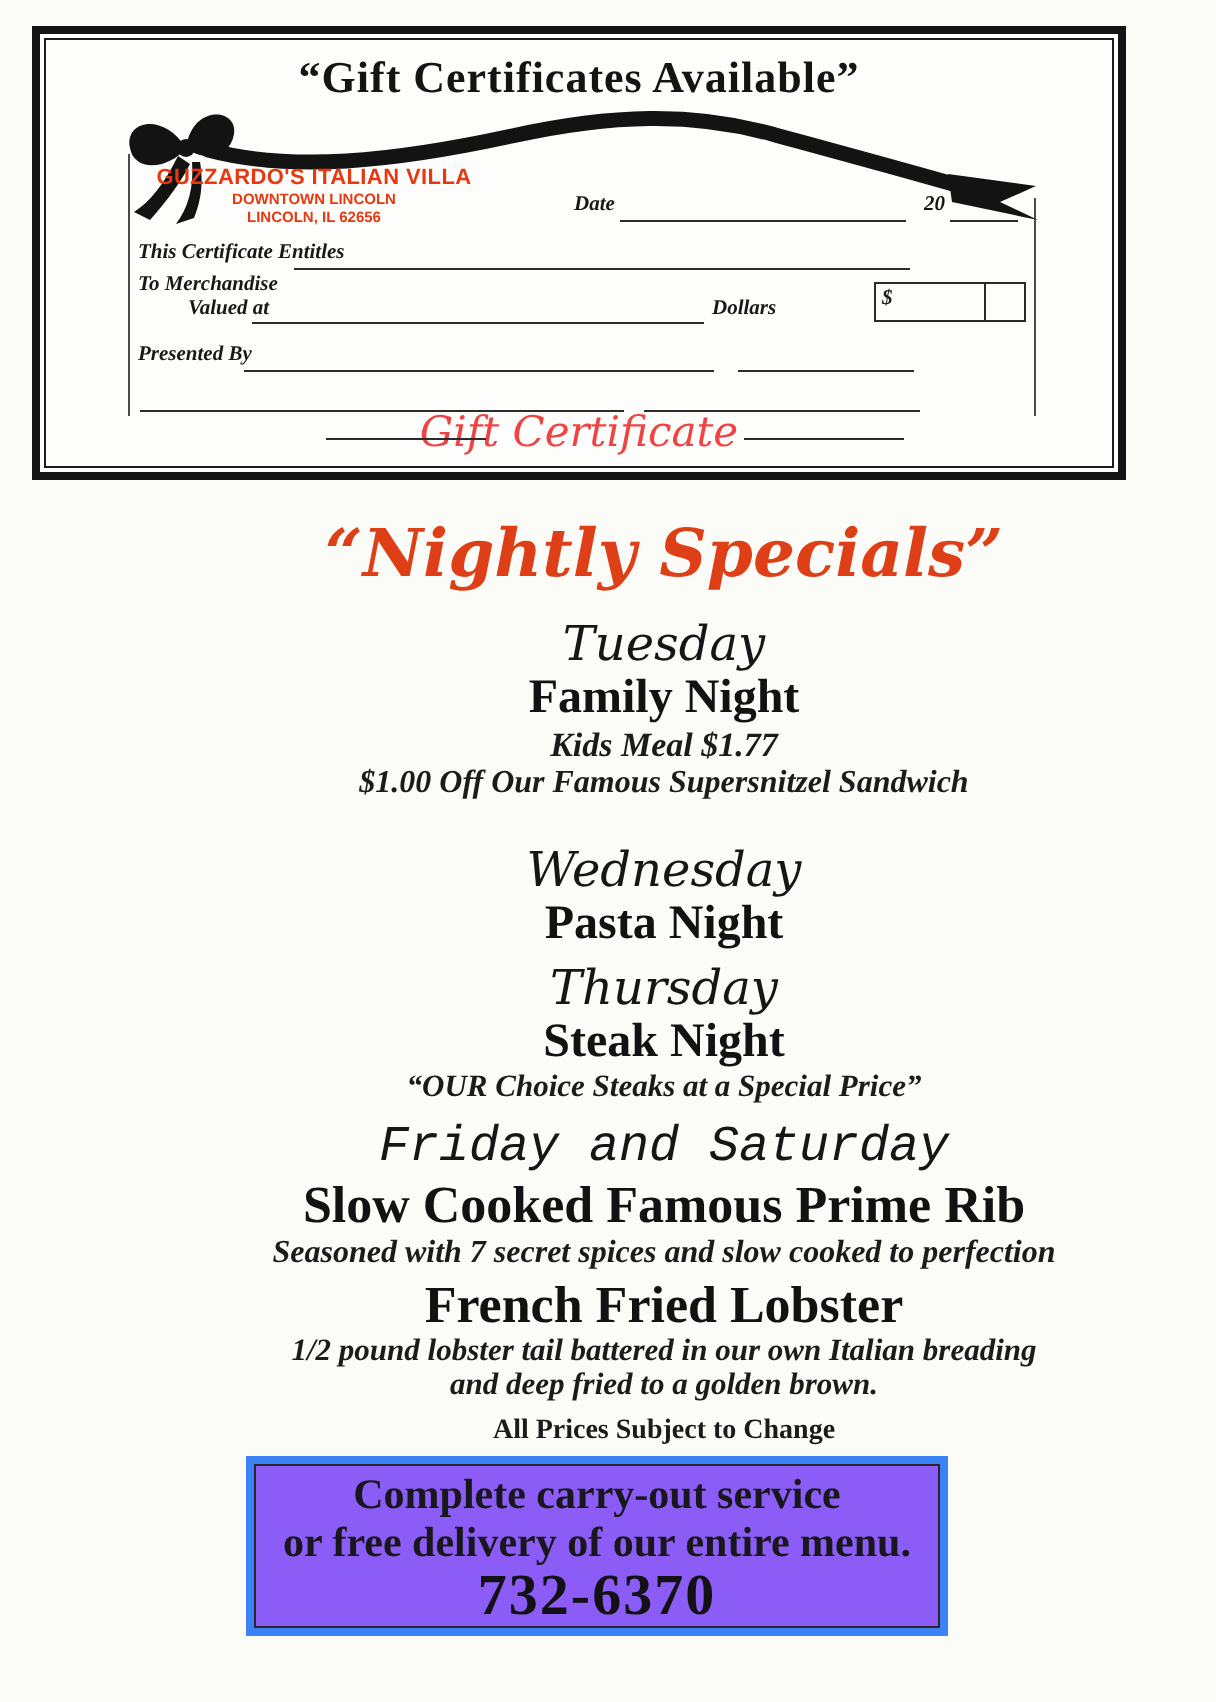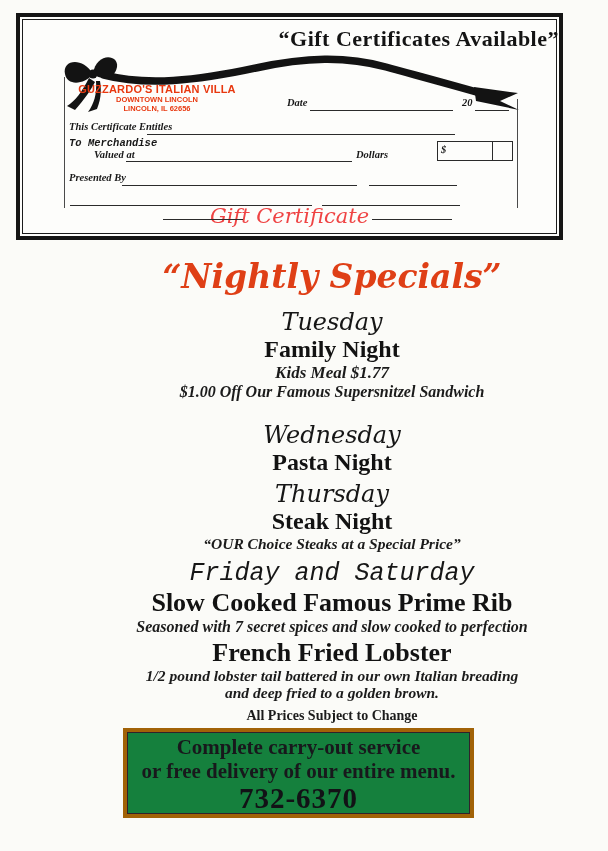--- a/index.html
+++ b/index.html
@@ -8,21 +8,21 @@
     background:#fbfbf8; color:#1b1b1b;
     font-family:"Liberation Serif", serif;
   }
   
   .certificate {
     position:absolute; left:16px; top:13px; width:539px; height:219px;
     border:4px solid #151515; background:#fdfdfb;
   }
   .cert-inner-frame { position:absolute; inset:2px; border:1px solid #1c1c1c; pointer-events:none; }
   .cert-heading {
-    position:absolute; top:9px; left:0; right:0; text-align:right;
+    position:absolute; top:9px; left:0; right:0; text-align:center;
     font-weight:bold; font-size:22px; letter-spacing:.5px; color:#141414;
   }
   .ribbon-svg { position:absolute; left:36px; top:31px; width:470px; height:80px; }
   .brand {
     position:absolute; left:42px; top:66px; width:190px; text-align:center;
     font-family:"Liberation Sans", sans-serif; color:#e8380f;
   }
   .brand-name { font-weight:bold; font-size:11px; letter-spacing:.2px; }
   .brand-addr { font-weight:bold; font-size:7.5px; line-height:9px; }
   .lbl { position:absolute; font-style:italic; font-weight:bold; font-size:10.5px; color:#181818; white-space:nowrap; }
@@ -48,21 +48,21 @@
   .det { font-weight:bold; font-style:italic; font-size:17px; line-height:19px; }
   .det-sm { font-weight:bold; font-style:italic; font-size:15.5px; line-height:17px; }
   .gap-wed { margin-top:21px; }
   .gap-thu { margin-top:2px; }
   .gap-fri { margin-top:7px; }
   .gap-lob { margin-top:3px; }
   .notice { margin-top:6px; font-weight:bold; font-size:14px; line-height:17px; }
   
   .carryout {
     position:absolute; left:123px; top:728px; width:343px; height:82px;
-    border:4px solid #a16207; background:#15803d;
+    border:4px solid #3b82f6; background:#8b5cf6;
     box-shadow: inset 0 0 0 1px #30222b;
     text-align:center;
   }
   .co-line { font-weight:bold; font-size:21px; line-height:24px; color:#18181c; }
   .co-first { margin-top:3px; }
   .co-phone { font-weight:bold; font-size:29px; line-height:31px; letter-spacing:1px; color:#121216; }
 </style>
 </head>
 <body>
 
@@ -91,21 +91,21 @@
   </div>
 
   <div class="lbl" style="left:267px; top:80px;">Date</div>
   <div class="u" style="left:290px; top:93px; width:143px;"></div>
   <div class="lbl" style="left:442px; top:80px;">20</div>
   <div class="u" style="left:455px; top:93px; width:34px;"></div>
 
   <div class="lbl" style="left:49px; top:104px;">This Certificate Entitles</div>
   <div class="u" style="left:127px; top:117px; width:308px;"></div>
 
-  <div class="lbl" style="left:49px; top:120px;font-family:Liberation Mono, monospace;">To Merchandise</div>
+  <div class="lbl" style="left:49px; top:120px;">To Merchandise</div>
 
   <div class="lbl" style="left:74px; top:132px;">Valued at</div>
   <div class="u" style="left:106px; top:144px; width:226px;"></div>
   <div class="lbl" style="left:336px; top:132px;">Dollars</div>
   <div class="amount-box">
     <div class="dollar">$</div>
     <div class="amount-div"></div>
   </div>
 
   <div class="lbl" style="left:49px; top:155px;">Presented By</div>

